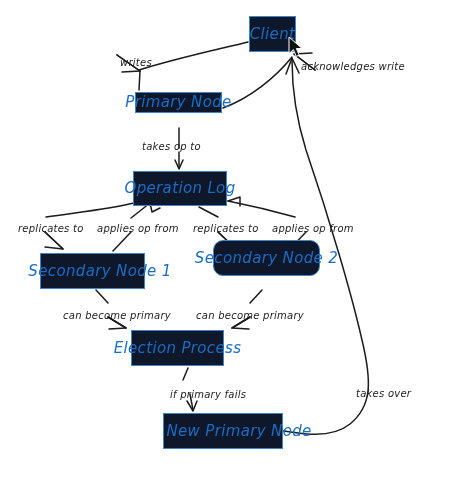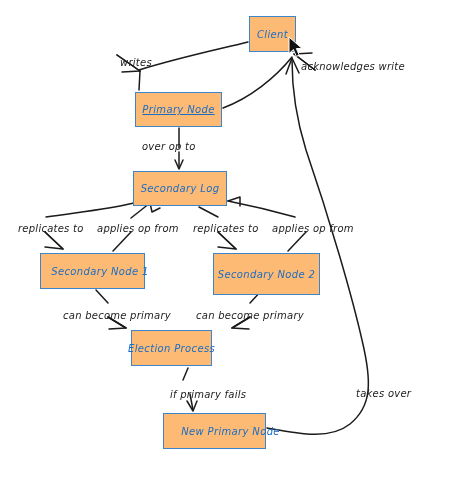--- a/index.html
+++ b/index.html
@@ -19,26 +19,26 @@
     position: absolute;
     left: 0;
     top: 0;
     width: 474px;
     height: 504px;
   }
   .node {
     position: absolute;
     box-sizing: border-box;
     border: 1.6px solid #3d85c8;
-    background: #fdba74;
+    background: #0f172a;
     display: flex;
     align-items: center;
     justify-content: center;
     color: #1a6dc4;
-    font-size: 10px;
+    font-size: 15px;
     letter-spacing: 0.35px;
     font-style: italic;
     font-family: "DejaVu Sans", sans-serif;
     text-align: center;
     line-height: 1.1;
     white-space: nowrap;
   }
   .edge-label {
     position: absolute;
     color: #1b1b1b;
@@ -132,49 +132,49 @@
       <path class="ln" d="M267,428 C300,434 330,440 350,424 C372,406 372,382 362,340
                            C352,296 330,220 306,150 C296,118 292,90 292,60"></path>
       <path class="ah" d="M286,74 L292,58 L299,73"></path>
     </g>
   </svg>
 
   <div class="node" style="left:249px; top:16px; width:47px; height:36px;">
     <span>Client</span>
   </div>
 
-  <div class="node" style="left:135px; top:92px; width:87px; height:35px;text-decoration:underline;">
+  <div class="node" style="left:135px; top:92px; width:87px; height:21px;">
     <span>Primary Node</span>
   </div>
 
   <div class="node" style="left:133px; top:171px; width:94px; height:35px;">
-    <span>Secondary Log</span>
+    <span>Operation Log</span>
   </div>
 
   <div class="node" style="left:40px; top:253px; width:105px; height:36px;padding-left:15px;">
     <span>Secondary Node 1</span>
   </div>
 
-  <div class="node" style="left:213px; top:253px; width:107px; height:42px;">
+  <div class="node" style="left:213px; top:240px; width:107px; height:36px;border-radius:10px;">
     <span>Secondary Node 2</span>
   </div>
 
-  <div class="node" style="left:131px; top:330px; width:81px; height:36px;">
+  <div class="node" style="left:131px; top:330px; width:93px; height:36px;">
     <span>Election Process</span>
   </div>
 
-  <div class="node" style="left:163px; top:413px; width:103px; height:36px;padding-left:32px;">
+  <div class="node" style="left:163px; top:413px; width:120px; height:36px;padding-left:32px;">
     <span>New Primary Node</span>
   </div>
 
   <div class="edge-label" style="left:120px; top:58px;">writes</div>
 
   <div class="edge-label" style="left:269px; top:62px;margin-left:32px;">acknowledges write</div>
 
-  <div class="edge-label" style="left:142px; top:142px;">over op to</div>
+  <div class="edge-label" style="left:142px; top:142px;">takes op to</div>
 
   <div class="edge-label" style="left:18px; top:224px;">replicates to</div>
 
   <div class="edge-label" style="left:97px; top:224px;">applies op from</div>
 
   <div class="edge-label" style="left:193px; top:224px;">replicates to</div>
 
   <div class="edge-label" style="left:272px; top:224px;">applies op from</div>
 
   <div class="edge-label" style="left:63px; top:311px;">can become primary</div>

